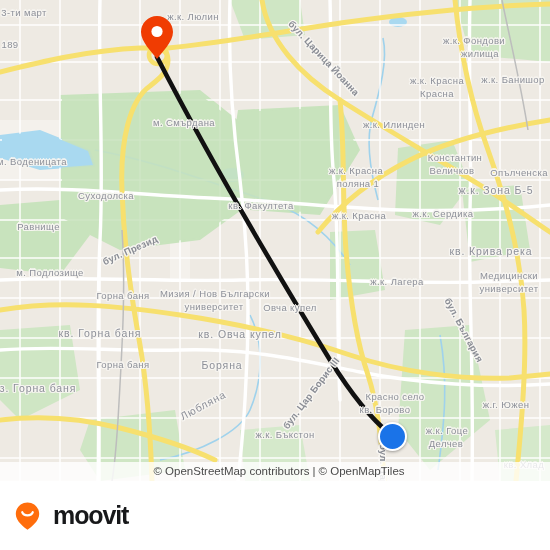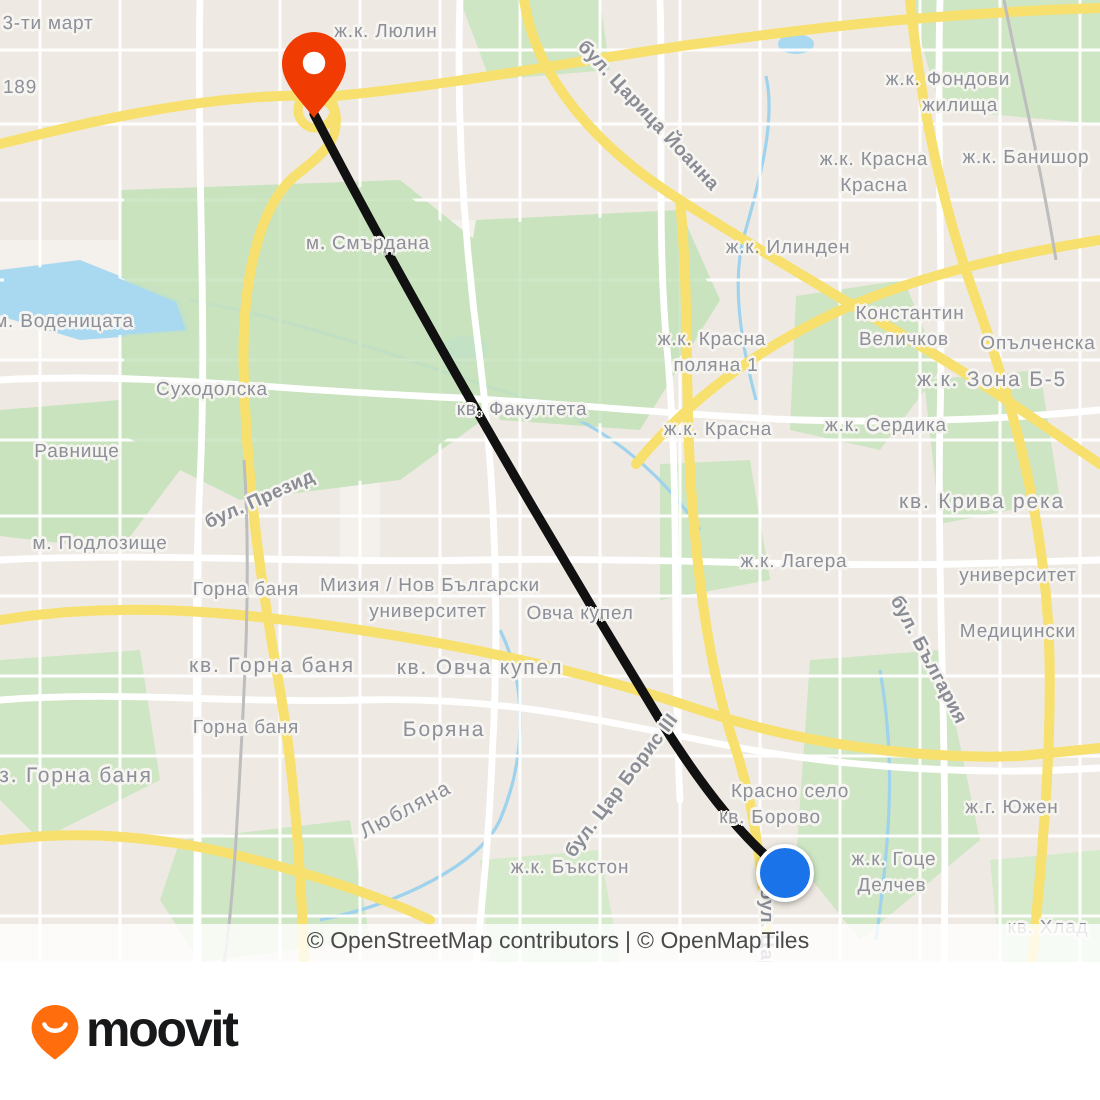--- a/index.html
+++ b/index.html
@@ -70,21 +70,21 @@
     display:flex;align-items:center;flex:1;min-width:0;
     font-size:16.5px;color:#2b2b2b;
   }
   #trip-origin{
     max-width:318px;overflow:hidden;text-overflow:ellipsis;white-space:nowrap;
   }
   #trip-arrow{margin:0 11px 0 12px;font-size:19px;color:#3c3c3c;line-height:1;}
   #trip-destination{
     max-width:84px;overflow:hidden;text-overflow:ellipsis;white-space:nowrap;
   }
-  #moovit-logo{display:flex;align-items:center;gap:2px;flex-shrink:0;}
+  #moovit-logo{display:flex;align-items:center;gap:12px;flex-shrink:0;}
   #moovit-wordmark{
     font-size:25px;font-weight:bold;color:#17181a;letter-spacing:-1.1px;
     font-family:"Liberation Sans", sans-serif;
   }
 </style>
 </head>
 <body>
 
 <div id="app">
 
@@ -209,27 +209,27 @@
         <div class="mlabel" style="left: 358px; top: 183px;">поляна 1</div>
         <div class="mlabel big" style="left: 496px; top: 190px;">ж.к. Зона Б-5</div>
         <div class="mlabel" style="left: 261px; top: 205px;">кв. Факултета</div>
         <div class="mlabel" style="left: 359px; top: 215px;">ж.к. Красна</div>
         <div class="mlabel" style="left: 443px; top: 213px;">ж.к. Сердика</div>
         <div class="mlabel" style="left: 24px; top: 226px; padding-left: 29px;">Равнище</div>
         <div class="mlabel big" style="left: 491px; top: 251px;">кв. Крива река</div>
         <div class="mlabel road" style="left: 130px; top: 250px; transform: translate(-50%, -50%) rotate(-24deg);">бул. Презид</div>
         <div class="mlabel" style="left: 50px; top: 272px;">м. Подлозище</div>
         <div class="mlabel" style="left: 397px; top: 281px;">ж.к. Лагера</div>
-        <div class="mlabel" style="left: 509px; top: 275px; margin-top: 41px;">Медицински</div>
+        <div class="mlabel" style="left: 509px; top: 275px;">Медицински</div>
         <div class="mlabel" style="left: 509px; top: 288px;">университет</div>
         <div class="mlabel" style="left: 123px; top: 295px;">Горна баня</div>
         <div class="mlabel" style="left: 215px; top: 293px;">Мизия / Нов Български</div>
         <div class="mlabel" style="left: 214px; top: 306px;">университет</div>
         <div class="mlabel" style="left: 290px; top: 307px;">Овча купел</div>
-        <div class="mlabel big" style="left: 100px; top: 333px; margin-left: 36px;">кв. Горна баня</div>
+        <div class="mlabel big" style="left: 100px; top: 333px;">кв. Горна баня</div>
         <div class="mlabel big" style="left: 240px; top: 334px;">кв. Овча купел</div>
         <div class="mlabel road" style="left: 464px; top: 330px; transform: translate(-50%, -50%) rotate(62deg);">бул. България</div>
         <div class="mlabel" style="left: 123px; top: 364px;">Горна баня</div>
         <div class="mlabel big" style="left: 222px; top: 365px;">Боряна</div>
         <div class="mlabel road" style="left: 311px; top: 393px; transform: translate(-50%, -50%) rotate(-53deg);">бул. Цар Борис III</div>
         <div class="mlabel big" style="left: 38px; top: 388px;">з. Горна баня</div>
         <div class="mlabel" style="left: 395px; top: 396px;">Красно село</div>
         <div class="mlabel" style="left: 385px; top: 409px;">кв. Борово</div>
         <div class="mlabel" style="left: 506px; top: 404px;">ж.г. Южен</div>
         <div class="mlabel big" style="left: 203px; top: 405px; transform: translate(-50%, -50%) rotate(-28deg);">Любляна</div>

